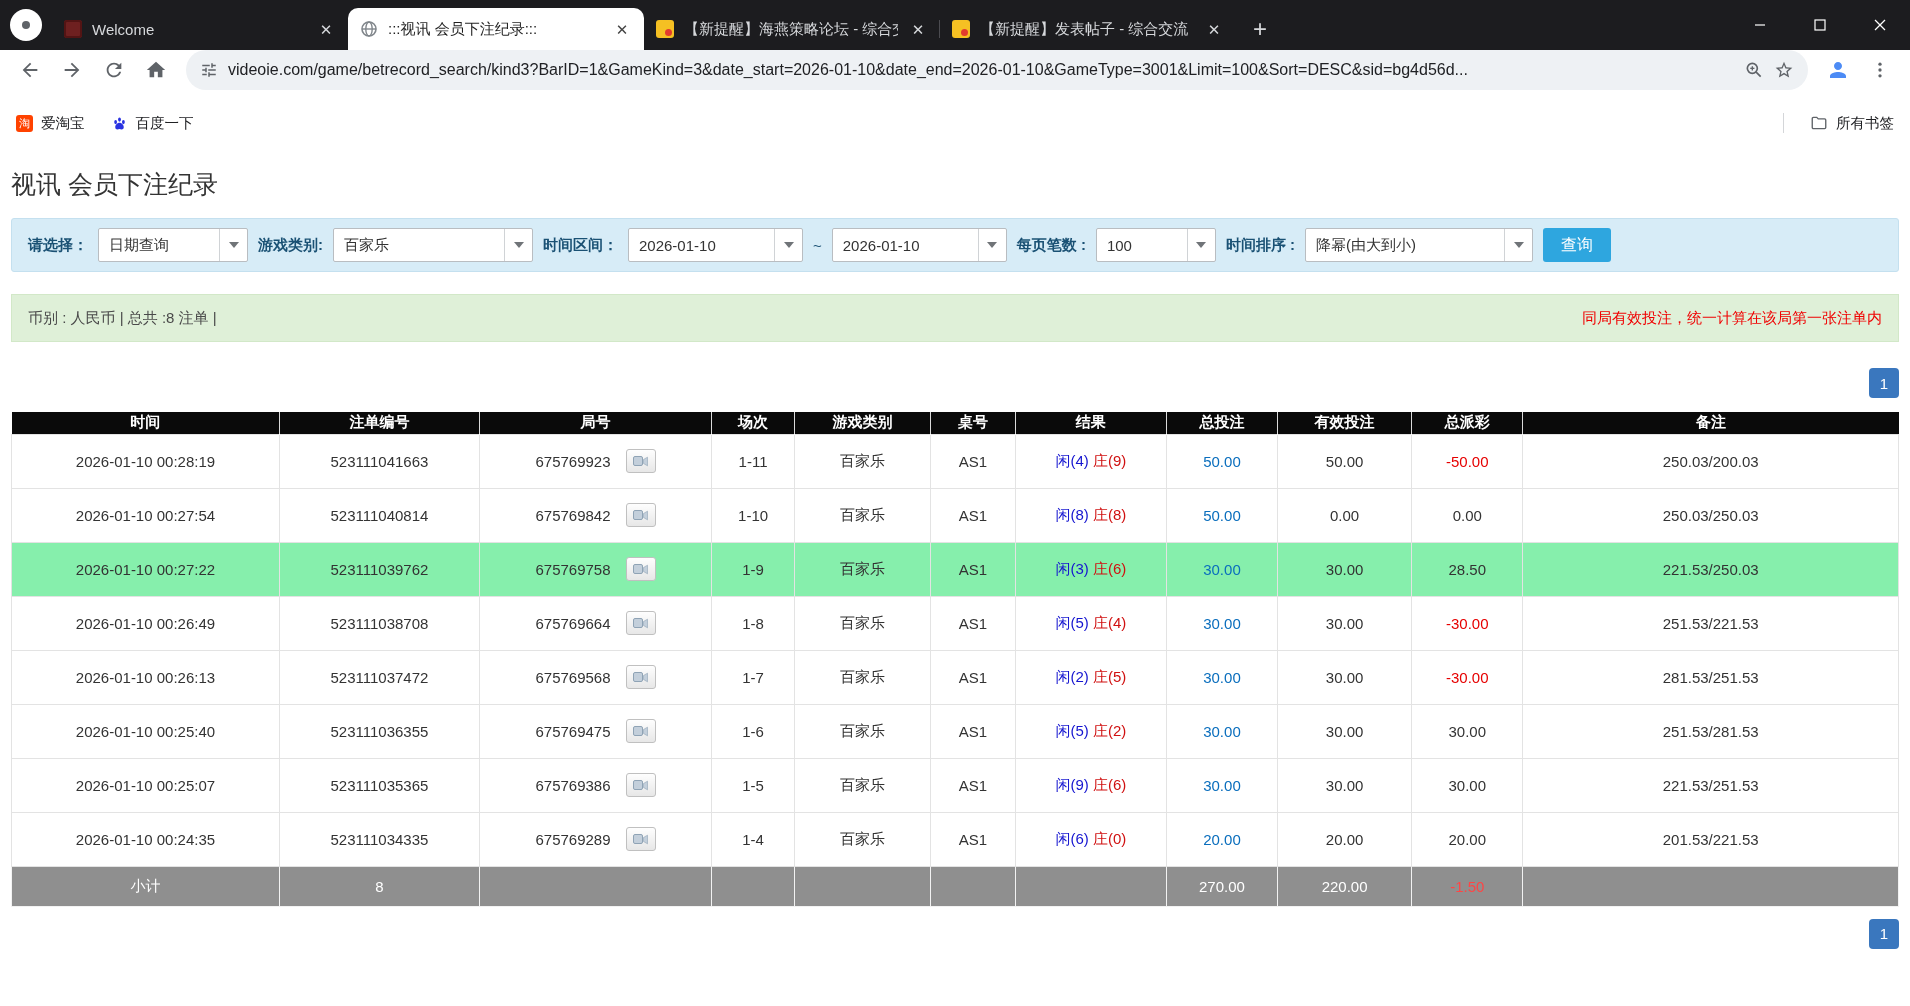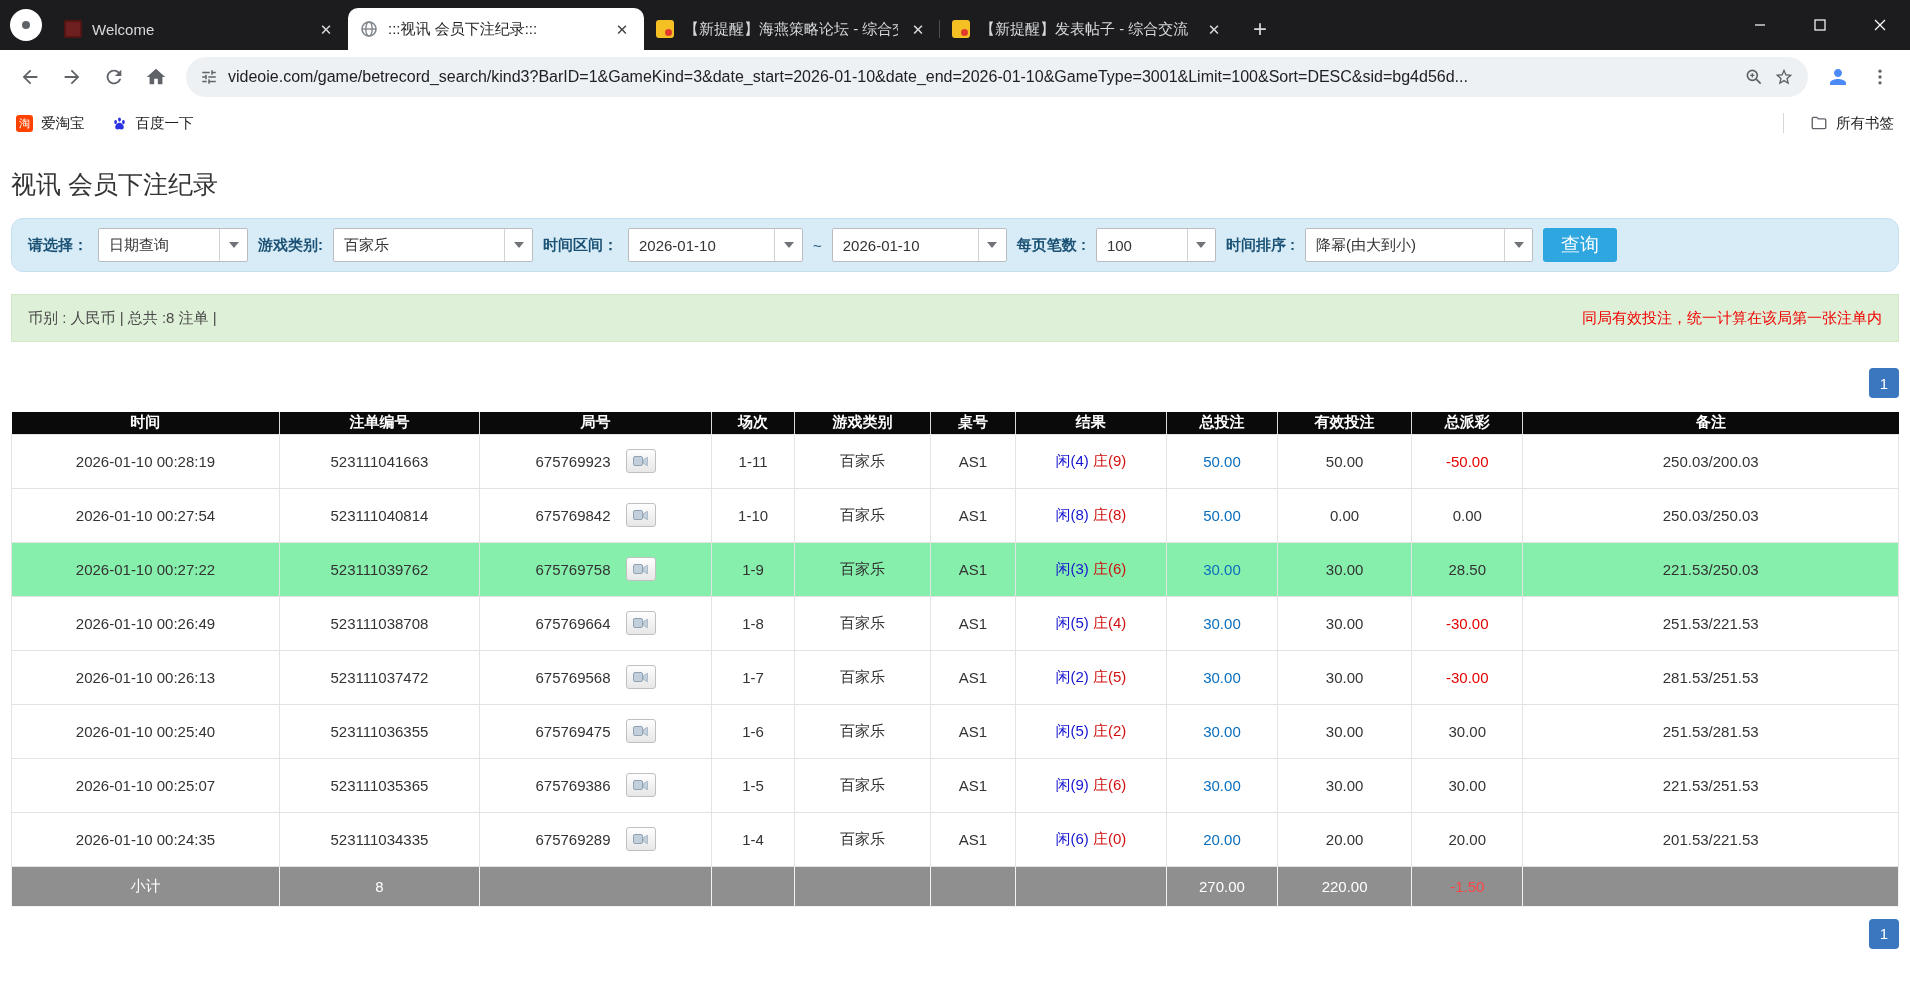--- a/index.html
+++ b/index.html
@@ -20,52 +20,52 @@
   .tab.sep::before { content:''; position:absolute; left:-1px; top:12px; height:18px; width:1px; background:#4b4b50; }
   .fav { width:18px; height:18px; border-radius:3px; flex:none; position:relative; }
   .fav-maroon { background:#6e2020; box-shadow:inset 0 0 0 2px #531414; }
   .fav-gold { background:#f5c023; }
   .fav-gold::after { content:''; position:absolute; width:7px; height:7px; background:#e23b2e; border-radius:50%; right:2px; bottom:2px; }
   .newtab-btn { width:32px; height:32px; margin:0 0 5px 8px; color:#d6d8db; font-size:24px; font-weight:300;
     display:flex; align-items:center; justify-content:center; border-radius:50%; cursor:pointer; }
   .win-controls { position:absolute; right:0; top:0; height:50px; display:flex; }
   .win-btn { width:60px; height:50px; display:flex; align-items:center; justify-content:center; cursor:pointer; }
 
-  .toolbar { height:54px; background:#fff; display:flex; align-items:center; padding:0 10px; gap:2px; }
+  .toolbar { height:54px; background:#fff; display:flex; padding:0 10px; gap:2px; }
   .tool-btn { width:40px; height:40px; border-radius:50%; display:flex; align-items:center; justify-content:center; flex:none; cursor:pointer; }
   .omnibox { flex:1; height:40px; background:#eef1f4; border-radius:20px; display:flex; align-items:center;
     padding:0 14px; margin:0 8px; gap:10px; }
   .omnibox input { flex:1; border:none; outline:none; background:transparent; font-size:16px; color:#202124;
     font-family:inherit; }
   .ob-icon { display:flex; align-items:center; justify-content:center; flex:none; cursor:pointer; }
 
   .bookmarks-bar { height:38px; background:#fff; display:flex; align-items:center; padding:0 16px; gap:26px;
     font-size:14.5px; color:#202124; }
   .bm-item { display:flex; align-items:center; gap:8px; cursor:pointer; }
   .bm-ico { width:17px; height:17px; border-radius:3px; display:flex; align-items:center; justify-content:center;
     font-size:11px; color:#fff; flex:none; }
   .bm-taobao { background:#ff4200; }
   .bm-spacer { flex:1; }
   .bm-divider { width:1px; height:20px; background:#d4d6d9; }
 
   
   .content { padding:0 11px; }
   .page-title { font-size:25px; font-weight:500; color:#333; margin:26px 0 17px; }
 
-  .filter-bar { background:#d7ecf7; border:1px solid #c4e0ef; border-radius:12px; height:54px;
+  .filter-bar { background:#d7ecf7; border:1px solid #c4e0ef; border-radius:3px; height:54px;
     display:flex; align-items:center; padding:0 16px; gap:10px; }
   .f-label { font-size:15px; font-weight:bold; color:#1a5174; white-space:nowrap; }
   .sel { background:#fff; border:1px solid #b9bdc1; border-radius:2px; height:34px; display:flex; align-items:center;
     font-size:15px; color:#333; cursor:pointer; flex:none; }
   .sel .sel-value { padding:0 10px; flex:1; white-space:nowrap; }
   .sel .sel-caret { width:28px; height:100%; border-left:1px solid #d0d3d6; display:flex; align-items:center; justify-content:center; }
   .sel .sel-caret i { width:0; height:0; border-left:5px solid transparent; border-right:5px solid transparent; border-top:6px solid #707478; }
   .tilde { font-size:15px; color:#1a5174; }
   .search-btn { background:#2ea6df; color:#fff; border:none; border-radius:3px; height:34px; padding:0 18px;
-    font-size:19px; cursor:pointer; font-family:inherit; }
+    font-size:16px; cursor:pointer; font-family:inherit; }
 
   .summary-bar { background:#dff0d8; border:1px solid #d2e8c8; margin-top:22px; height:48px;
     display:flex; align-items:center; justify-content:space-between; padding:0 16px; font-size:15px;gap:6px; }
   .summary-left { color:#4a4a4a; }
   .summary-right { color:#f00000; }
 
   .pagination-row { display:flex; justify-content:flex-end; }
   .pagination-top { margin:26px 0 14px; }
   .pagination-bottom { margin:12px 0 10px; }
   .page-btn { width:30px; height:30px; background:#3a77be; color:#fff; border-radius:4px; font-size:15px;

